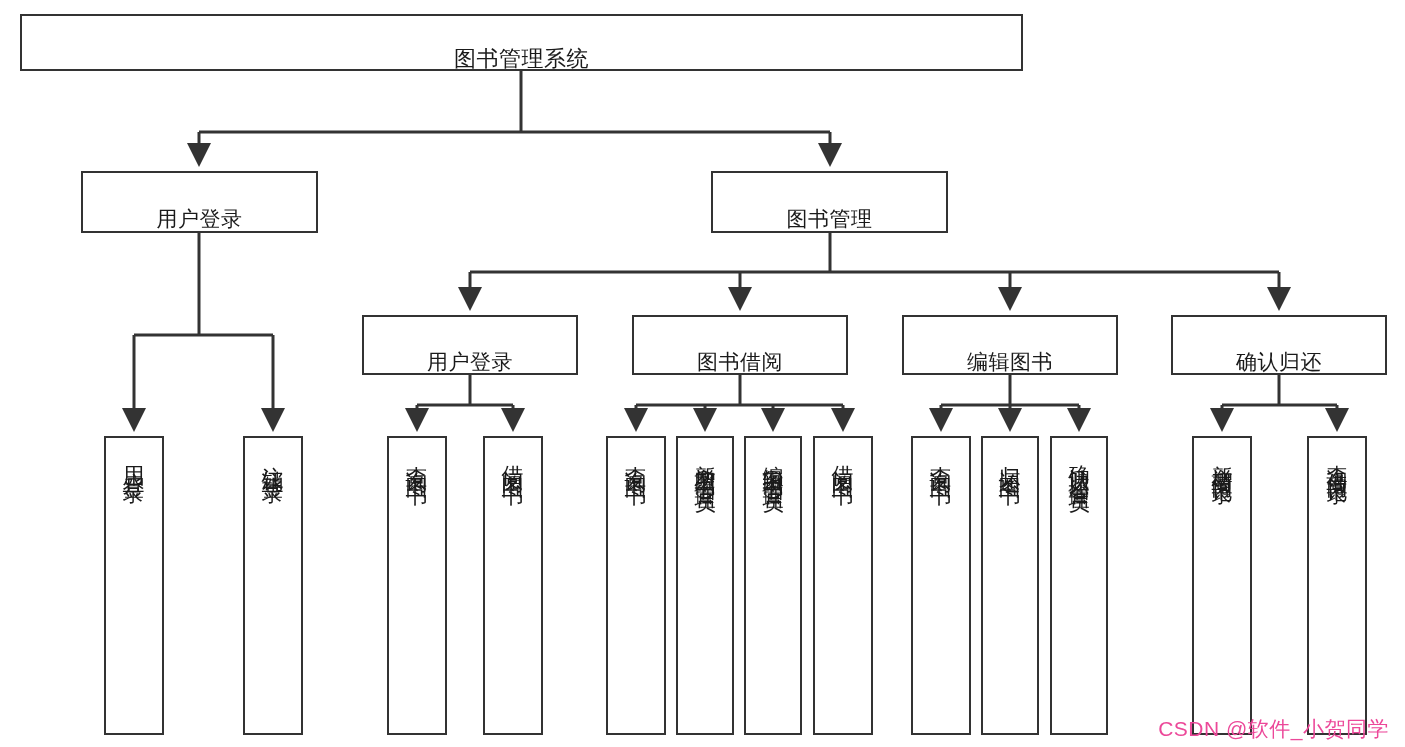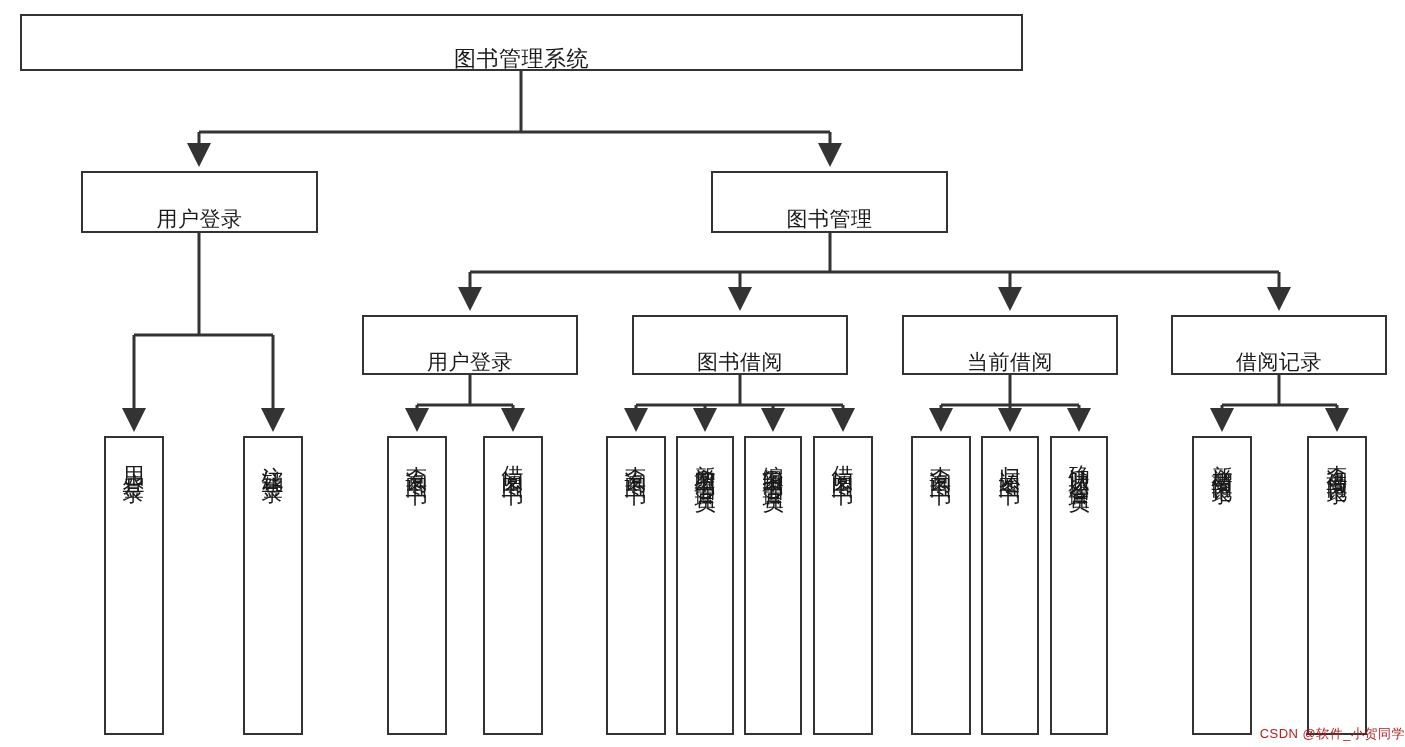--- a/index.html
+++ b/index.html
@@ -54,23 +54,23 @@
   .node.v .lbl{
     writing-mode:vertical-rl;
     text-orientation:upright;
     font-size:22px;
     line-height:1.05;
     letter-spacing:6px;
   }
   .node.v.tall .lbl{font-size:21px;letter-spacing:4px;}
   .watermark{
     position:absolute;
-    right:0;bottom:4px;
-    font-size:13px;
-    color:#b91c1c;
+    right:16px;bottom:4px;
+    font-size:21px;
+    color:#ec4899;
     white-space:nowrap;
     z-index:6;
     letter-spacing:0.5px;
   }
 </style>
 </head>
 <body>
 
 <div id="diagram">
 
@@ -137,24 +137,24 @@
     <span class="lbl">图书管理</span>
   </div>
 
   <div class="node h" style="left:362px;top:315px;width:216px;height:60px;">
     <span class="lbl">用户登录</span>
   </div>
   <div class="node h" style="left:632px;top:315px;width:216px;height:60px;align-items:center;">
     <span class="lbl">图书借阅</span>
   </div>
   <div class="node h" style="left:902px;top:315px;width:216px;height:60px;">
-    <span class="lbl">当前借阅</span>
+    <span class="lbl">编辑图书</span>
   </div>
   <div class="node h" style="left:1171px;top:315px;width:216px;height:60px;">
-    <span class="lbl">借阅记录</span>
+    <span class="lbl">确认归还</span>
   </div>
 
   <div class="node v" style="left:104px;top:436px;width:60px;height:299px;">
     <span class="lbl">用户登录</span>
   </div>
   <div class="node v" style="left:243px;top:436px;width:60px;height:299px;">
     <span class="lbl">注销登录</span>
   </div>
 
   <div class="node v" style="left:387px;top:436px;width:60px;height:299px;">

